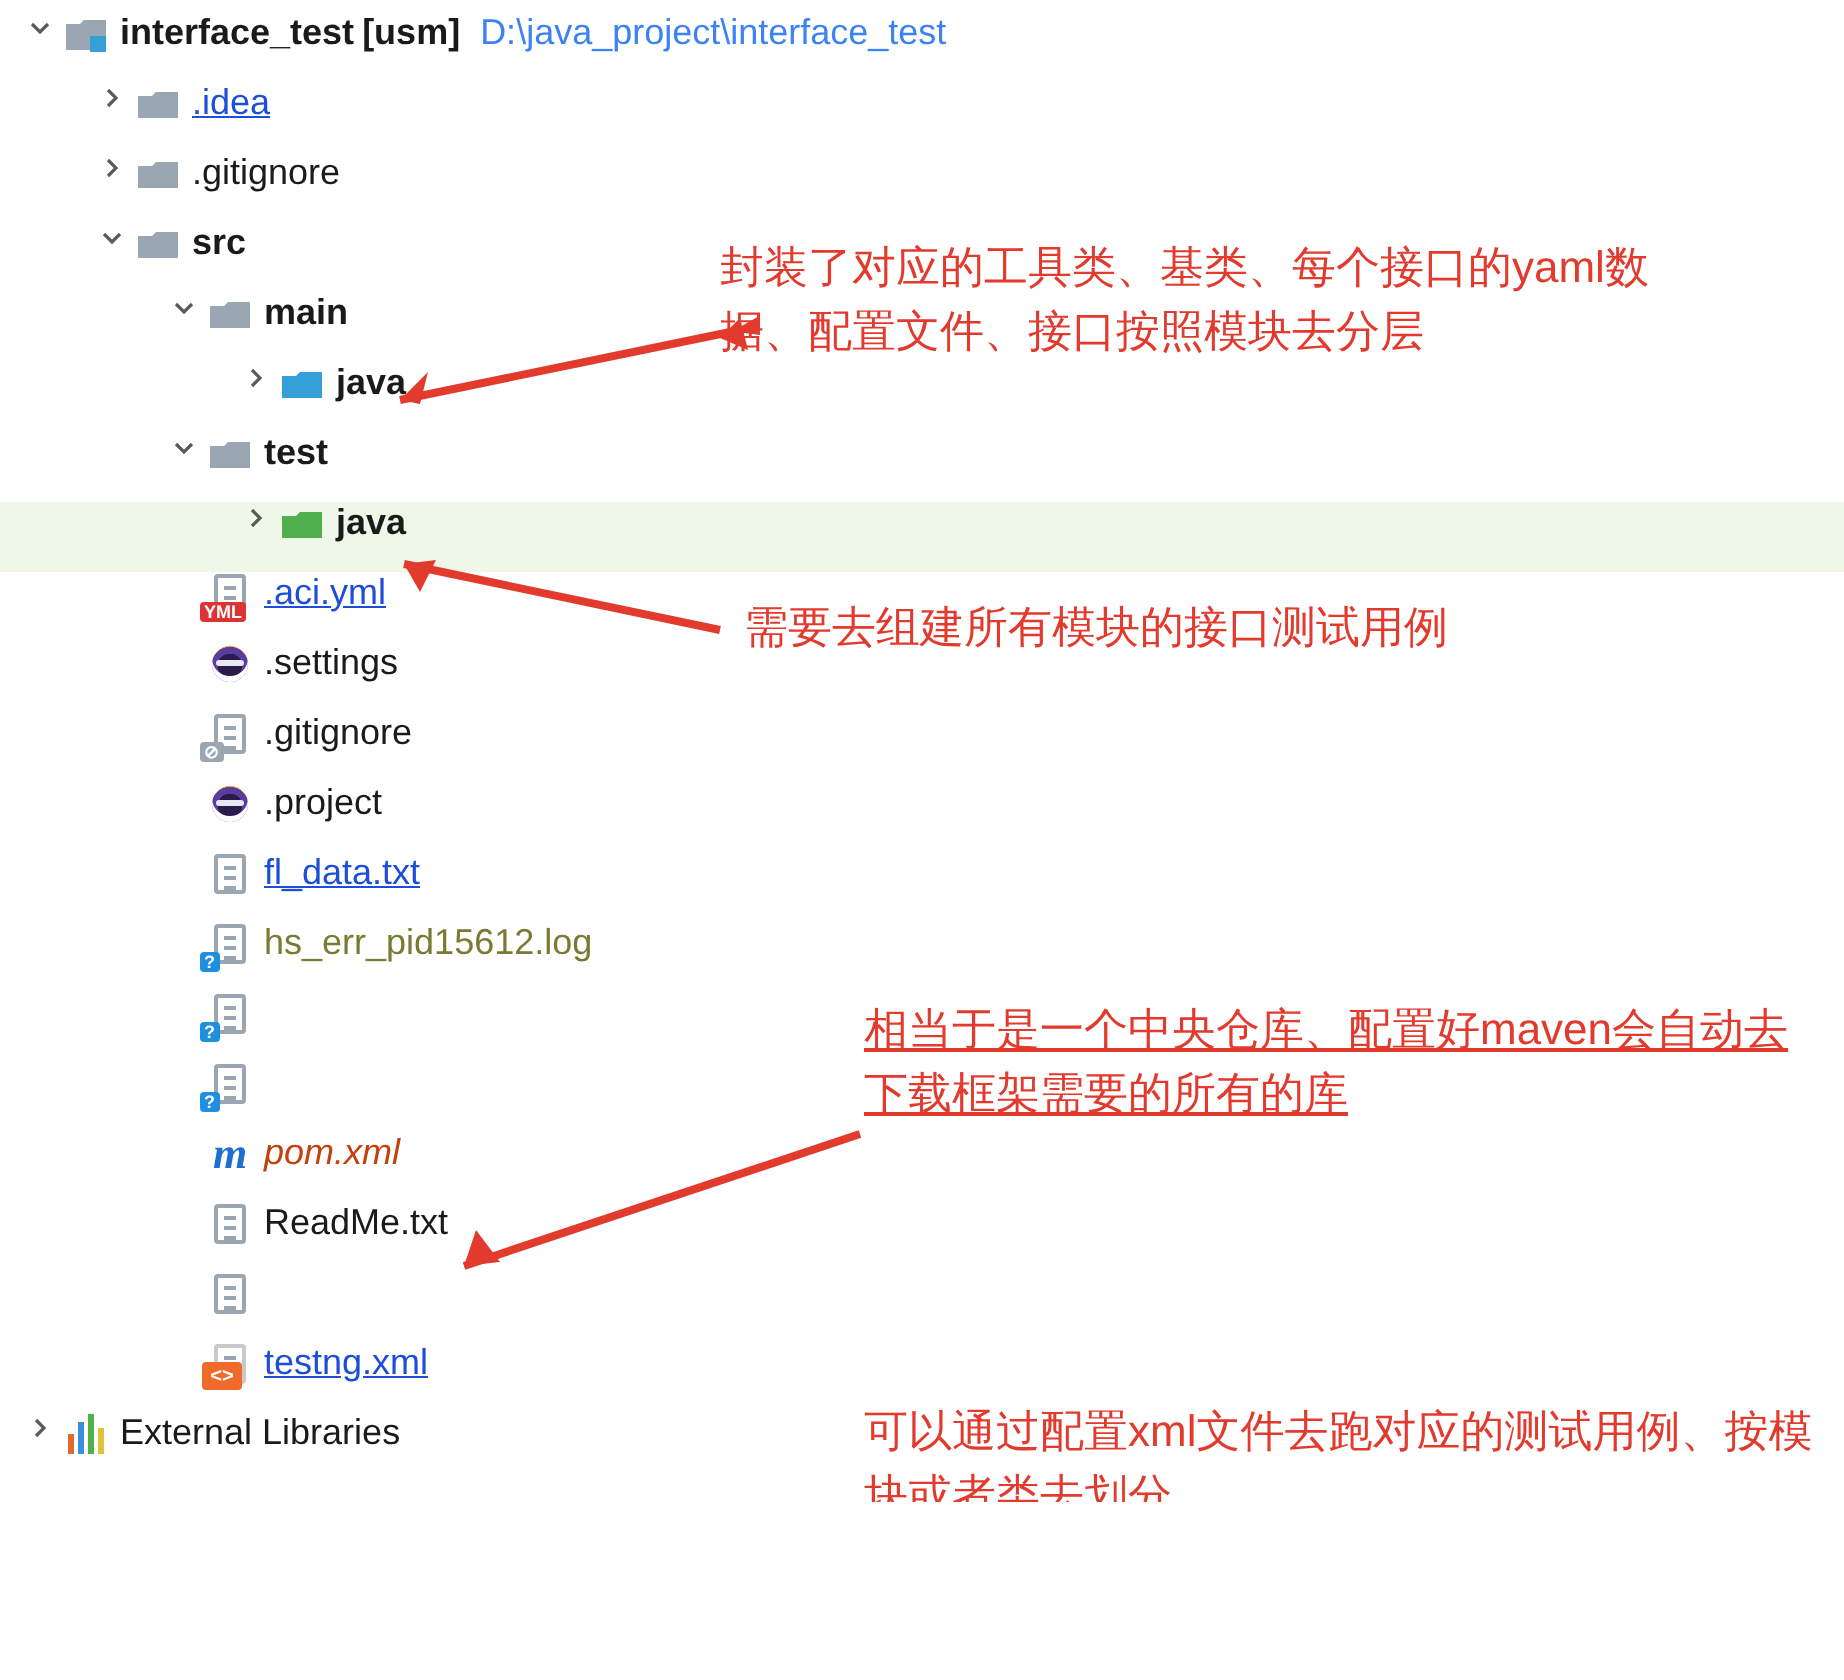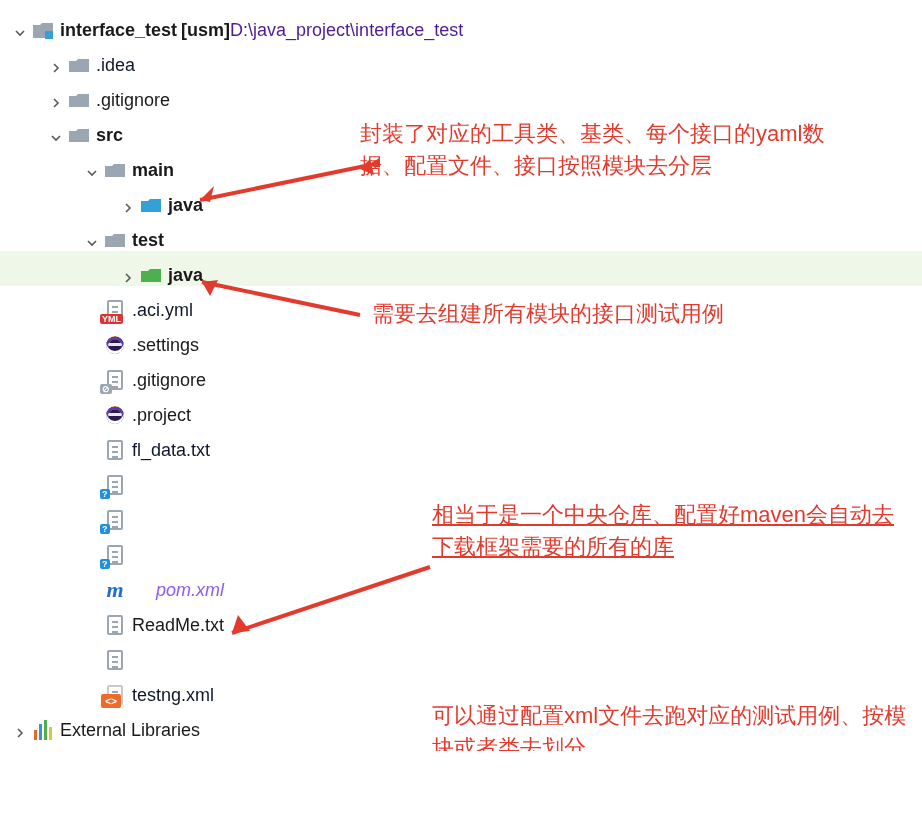--- a/index.html
+++ b/index.html
@@ -8,21 +8,21 @@
     padding: 6px 0 10px 0;
     font-family: "Segoe UI", "Microsoft YaHei", Arial, sans-serif;
     font-size: 18px;
     color: #1a1a1a;
     background: #fff;
     width: 922px;
     position: relative;
   }
   .row {
     display: flex;
-    align-items: flex-end;
+    align-items: flex-start;
     height: 35px;
     white-space: nowrap;
     position: relative;
   }
   .row.sel { background: #eef7e8; }
   .indent { display:inline-block; }
   .tw { 
     width: 16px; height: 16px;
     display: inline-flex;
     align-items: center; justify-content: center;
@@ -33,27 +33,27 @@
   .ico {
     width: 22px; height: 22px;
     display: inline-flex;
     align-items:center; justify-content:center;
     margin-right: 6px;
     flex-shrink:0;
     position:relative;
   }
   .lbl { }
   .lbl.bold { font-weight: 700; }
-  .lbl.brown { color: #0f172a; }
-  .lbl.blue  { color: #8b5cf6; margin-left: 24px; }
+  .lbl.brown { color: #1d4ed8; text-decoration: underline; }
+  .lbl.blue  { color: #c2410c; }
   .lbl.green { color: #2e8a3d; }
   .lbl.olive { color: #7a7a33; }
   .lbl.em    { font-style: italic; }
   .suffix { font-weight: 700; margin-left: 4px; }
-  .path   { color: #4c1d95; }
+  .path   { color: #3b82f6; margin-left: 10px; }
 
   
   .ann {
     position: absolute;
     color: #e23b2e;
     font-size: 22px;
     line-height: 1.45;
     font-family: "Microsoft YaHei", "SimSun", sans-serif;
     width: 480px;
   }
@@ -301,20 +301,21 @@
   <span class="lbl brown">fl_data.txt</span>
 </div>
 
 <div class="row">
   <span class="indent" style="width:84px"></span>
   <span class="tw"></span>
   <span class="ico">
     <span class="fi-page"></span>
       <span class="badge q">?</span>
   </span>
+  <span class="lbl olive">hs_err_pid15612.log</span>
 </div>
 
 <div class="row">
   <span class="indent" style="width:84px"></span>
   <span class="tw"></span>
   <span class="ico">
     <span class="fi-page"></span>
       <span class="badge q">?</span>
   </span>
 </div>

